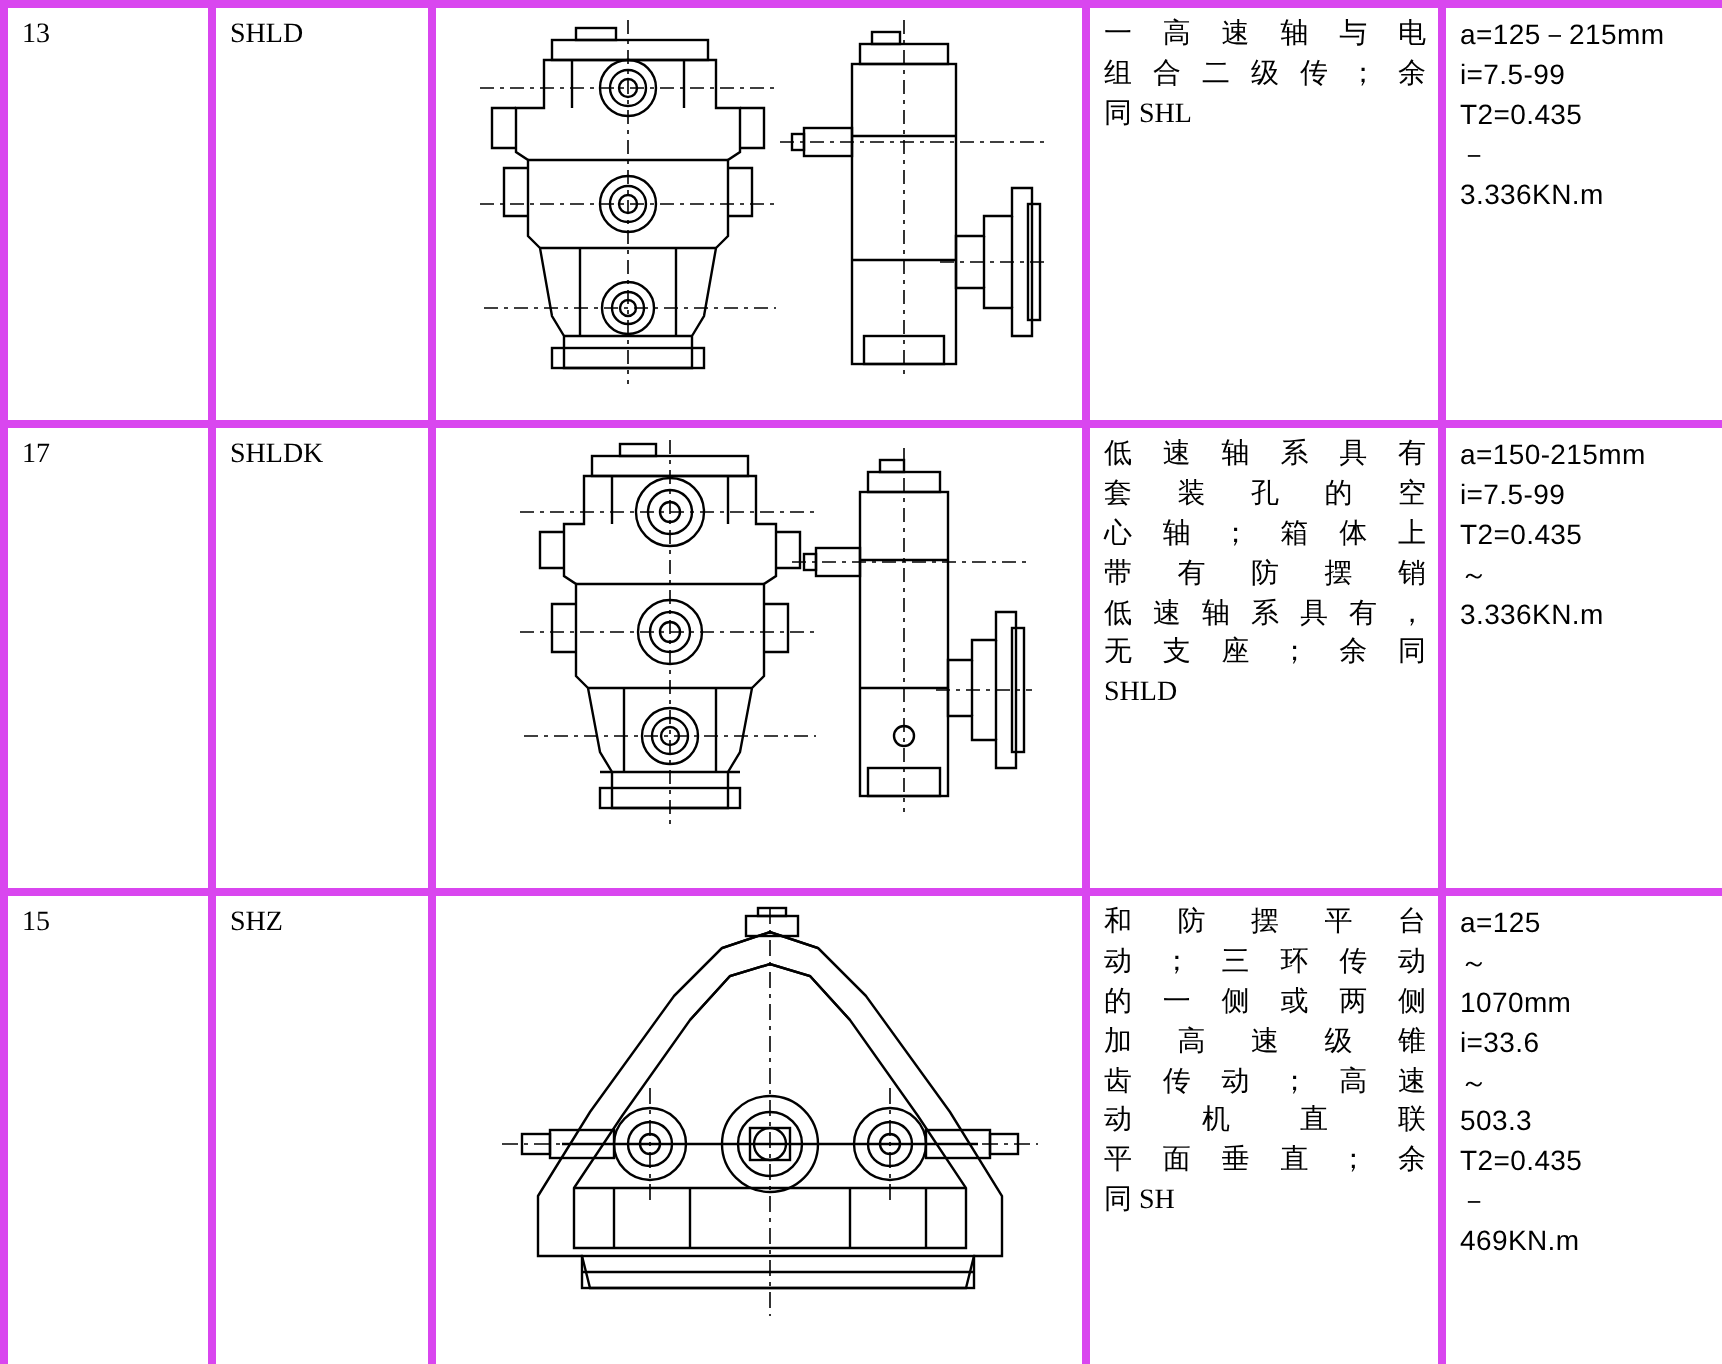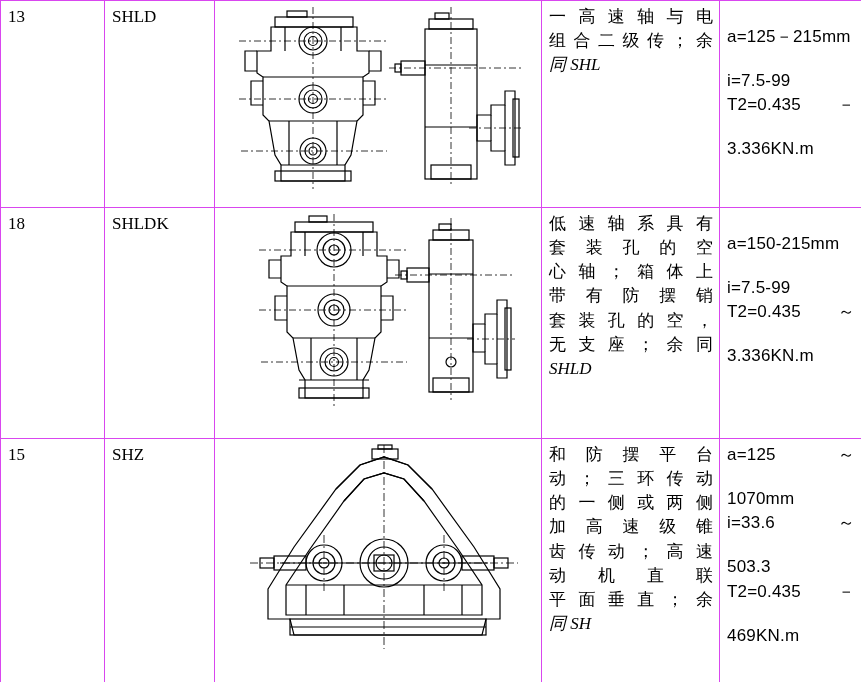--- a/index.html
+++ b/index.html
@@ -13,24 +13,24 @@
     font-family: "Liberation Serif", serif;
     color: #000000;
     overflow: hidden;
   }
   table.spec-table {
     border-collapse: collapse;
     width: 861px;
     table-layout: fixed;
   }
   table.spec-table td {
-    border: 1px solid #d946ef;
+    border: 4px solid #d946ef;
     vertical-align: top;
     padding: 4px 6px 4px 7px;
-    font-size: 17px;
+    font-size: 14px;
     line-height: 1.42;
   }
   col.c-num   { width: 104px; }
   col.c-code  { width: 110px; }
   col.c-fig   { width: 327px; }
   col.c-desc  { width: 178px; }
   col.c-param { width: 142px; }
 
   td.num-cell {
     font-family: "Liberation Serif", serif;
@@ -46,35 +46,34 @@
     vertical-align: middle;
   }
   td.desc-cell {
     text-align: justify;
     text-align-last: justify;
     font-size: 17px;
     line-height: 1.55;
   }
   td.desc-cell .lastline {
     text-align-last: left;
-    font-style: italic;
   }
   td.param-cell {
     font-family: "Liberation Sans", sans-serif;
     font-size: 16px;
     line-height: 1.6;
     letter-spacing: 0.2px;
   }
   .param-line {
     white-space: nowrap;
-    margin-top: 20px;
   }
   .param-split {
     display: flex;
     justify-content: space-between;
+    flex-direction: column;
   }
   .fig-wrap {
     display: block;
     margin: 0 auto;
   }
   
   tr.r13 td { height: 198px; }
   tr.r14 td { height: 222px; }
   tr.r15 td { height: 256px; }
 </style>
@@ -170,21 +169,21 @@
         <div class="param-line">i=7.5-99</div>
         <div class="param-split">
           <span>T2=0.435</span>
           <span>－</span>
         </div>
         <div class="param-line">3.336KN.m</div>
       </td>
     </tr>
 
     <tr class="r14">
-      <td class="num-cell">18</td>
+      <td class="num-cell">17</td>
       <td class="code-cell">SHLDK</td>
       <td class="fig-cell">
         <svg class="fig-wrap" width="300" height="200" viewBox="0 0 300 200">
           <g fill="none" stroke="#000" stroke-width="1.2">
 
             <path d="M62 20 L148 20 L148 44 L158 44 L158 70 L152 74 L152 120 L146 126 L140 158 L134 168 L134 186 L76 186 L76 168 L70 158 L64 126 L58 120 L58 74 L52 70 L52 44 L62 44 Z"></path>
             <rect x="66" y="10" width="78" height="10"></rect>
             <rect x="80" y="4" width="18" height="6"></rect>
             <path d="M52 48 L40 48 L40 66 L52 66"></path>
             <path d="M158 48 L170 48 L170 66 L158 66"></path>
@@ -235,21 +234,21 @@
               <line x1="222" y1="6" x2="222" y2="188"></line>
             </g>
           </g>
         </svg>
       </td>
       <td class="desc-cell">
         <div>低速轴系具有</div>
         <div>套装孔的空</div>
         <div>心轴；箱体上</div>
         <div>带有防摆销</div>
-        <div>套装孔的空，</div>
+        <div>低速轴系具有，</div>
         <div>无支座；余同</div>
         <div class="lastline">SHLD</div>
       </td>
       <td class="param-cell">
         <div class="param-line">a=150-215mm</div>
         <div class="param-line">i=7.5-99</div>
         <div class="param-split">
           <span>T2=0.435</span>
           <span>～</span>
         </div>

